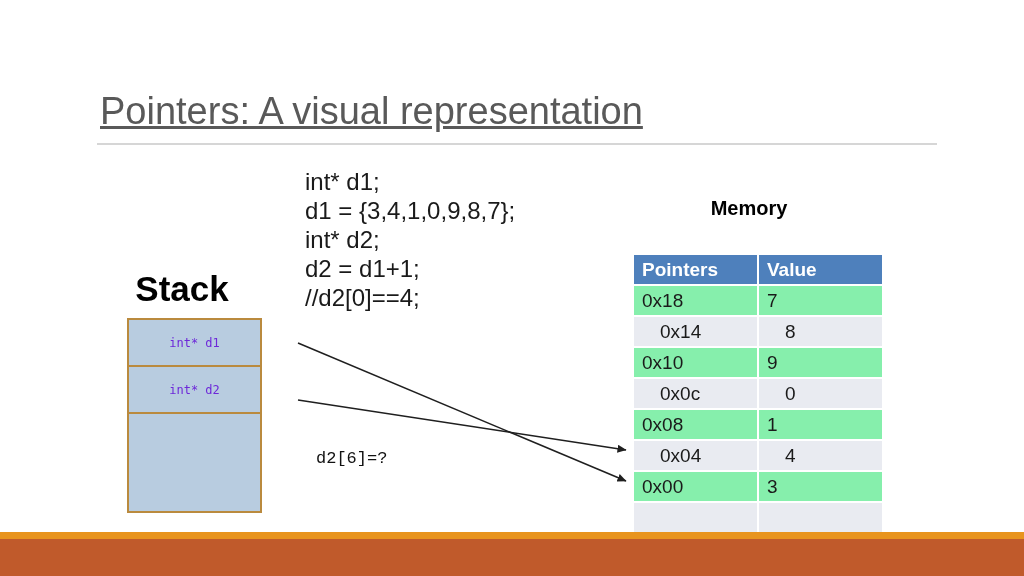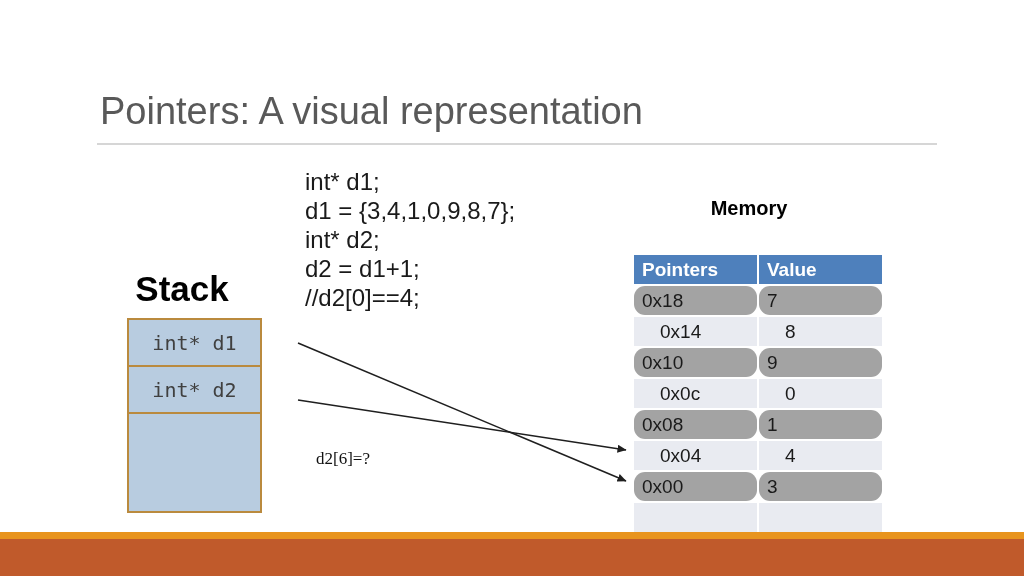--- a/index.html
+++ b/index.html
@@ -14,20 +14,21 @@
 
   
   .title {
     position: absolute;
     left: 100px; top: 90px;
     font-size: 38px;
     font-weight: 300;
     color: #595959;
     letter-spacing: 0px;
     white-space: nowrap;
+    text-decoration: underline;
   }
   .title-rule {
     position: absolute;
     left: 97px; top: 143px;
     width: 840px; height: 2px;
     background: #d6d6d6;
   }
 
   
   .code-block {
@@ -55,30 +56,30 @@
     width: 135px; height: 195px;
     border: 2px solid #ba8a3e;
     background: #b8cce0;
   }
   .stack-cell {
     height: 47px;
     border-bottom: 2px solid #ba8a3e;
     text-align: center;
     line-height: 47px;
     font-family: "DejaVu Sans Mono", monospace;
-    font-size: 20px;
-    color: #404040;
+    font-size: 12px;
+    color: #6d28d9;
   }
   .stack-cell.empty { height: 93px; border-bottom: none; }
 
   
   .question {
     position: absolute;
     left: 316px; top: 449px;
-    font-family: Liberation Serif, serif;
+    font-family: Liberation Mono, monospace;
     font-size: 17px;
     color: #111111;
   }
 
   
   .memory-heading {
     position: absolute;
     left: 634px; top: 197px;
     width: 230px;
     text-align: center;
@@ -100,21 +101,21 @@
     padding-left: 8px;
     font-size: 19px;
     color: #1a1a1a;
     overflow: hidden;
   }
   .mem-row.header .mem-cell {
     background: #4e80bc;
     color: #ffffff;
     font-weight: bold;
   }
-  .mem-row.dark .mem-cell  { background: #a3a3a3; border-radius: 11px; }
+  .mem-row.dark .mem-cell  { background: #86efac; }
   .mem-row.light .mem-cell { background: #e9ebf1; padding-left: 26px; }
 
   
   .arrows {
     position: absolute; inset: 0;
     width: 1024px; height: 576px;
     z-index: 5;
     pointer-events: none;
   }
 

